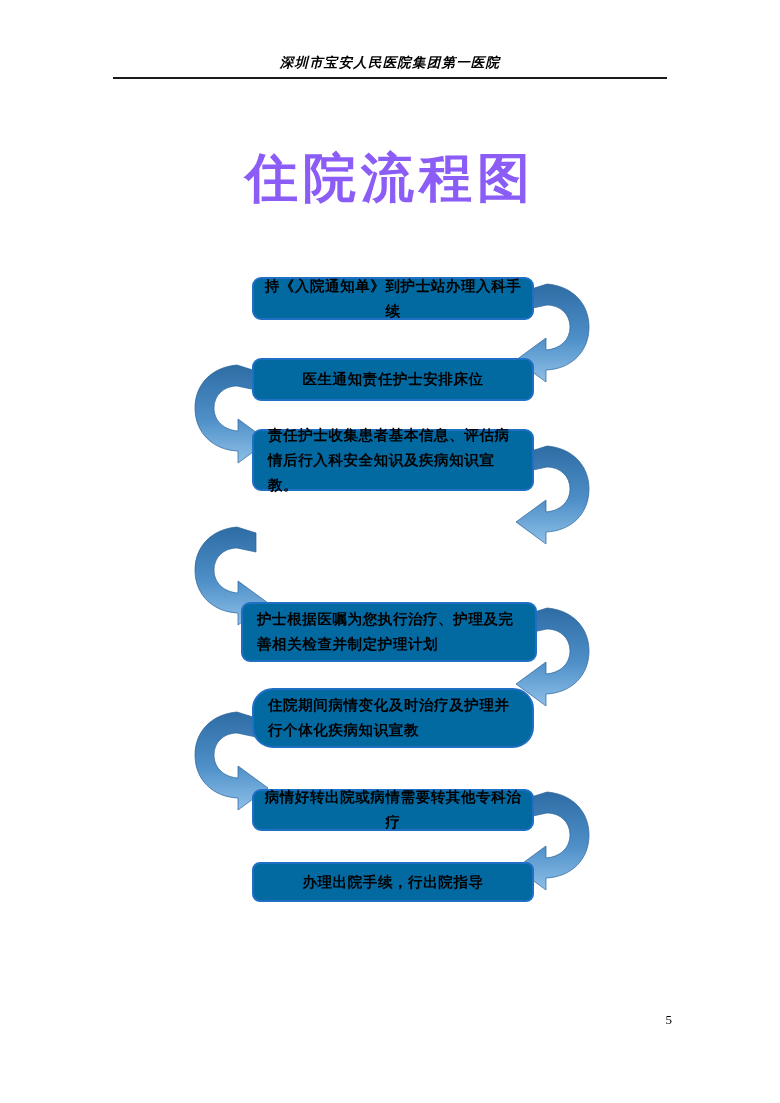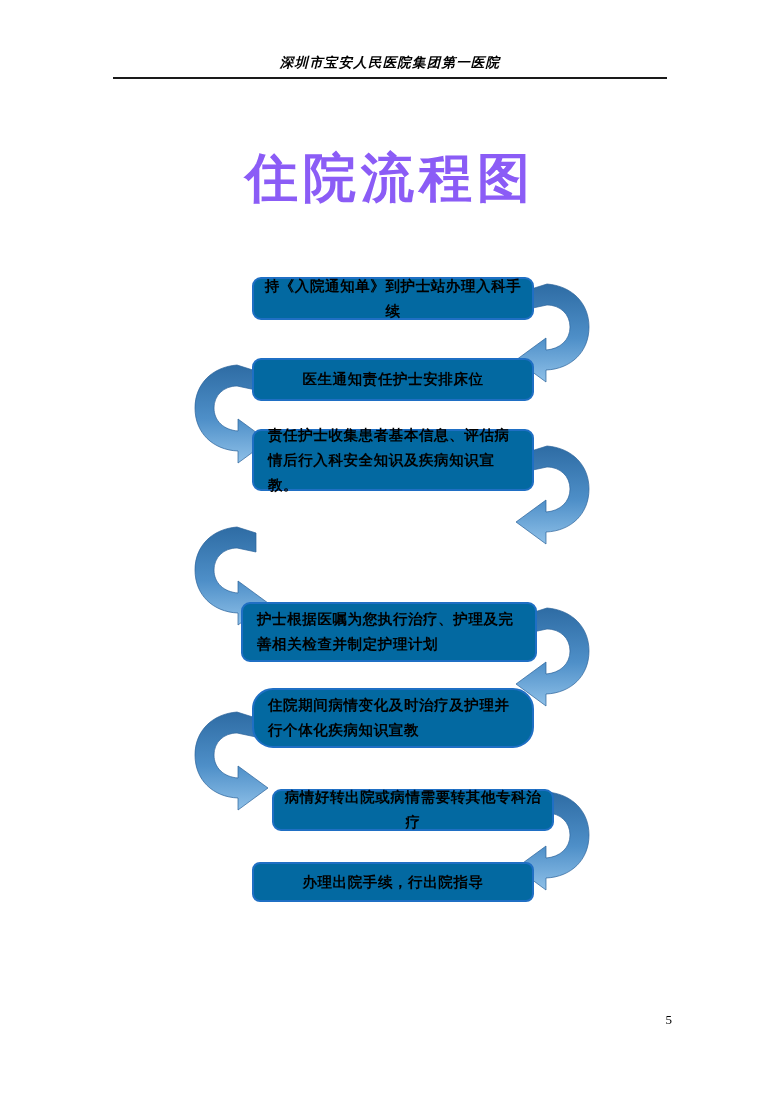--- a/index.html
+++ b/index.html
@@ -191,21 +191,21 @@
 
 
   <div class="flow-box left" style="left:241px; top:602px; width:296px; height:60px;">
     <div class="box-text">护士根据医嘱为您执行治疗、护理及完善相关检查并制定护理计划</div>
   </div>
 
   <div class="flow-box left" style="left:252px; top:688px; width:282px; height:60px;border-radius:21px;">
     <div class="box-text">住院期间病情变化及时治疗及护理并行个体化疾病知识宣教</div>
   </div>
 
-  <div class="flow-box center" style="left:252px; top:789px; width:282px; height:42px;margin-left:20px;">
+  <div class="flow-box center" style="left:252px; top:789px; width:282px; height:42px;">
     <div class="box-text">病情好转出院或病情需要转其他专科治疗</div>
   </div>
 
   <div class="flow-box center" style="left:252px; top:862px; width:282px; height:40px;border-radius:8px;">
     <div class="box-text">办理出院手续，行出院指导</div>
   </div>
 
 </div>
 
 <div id="page-number">5</div>

